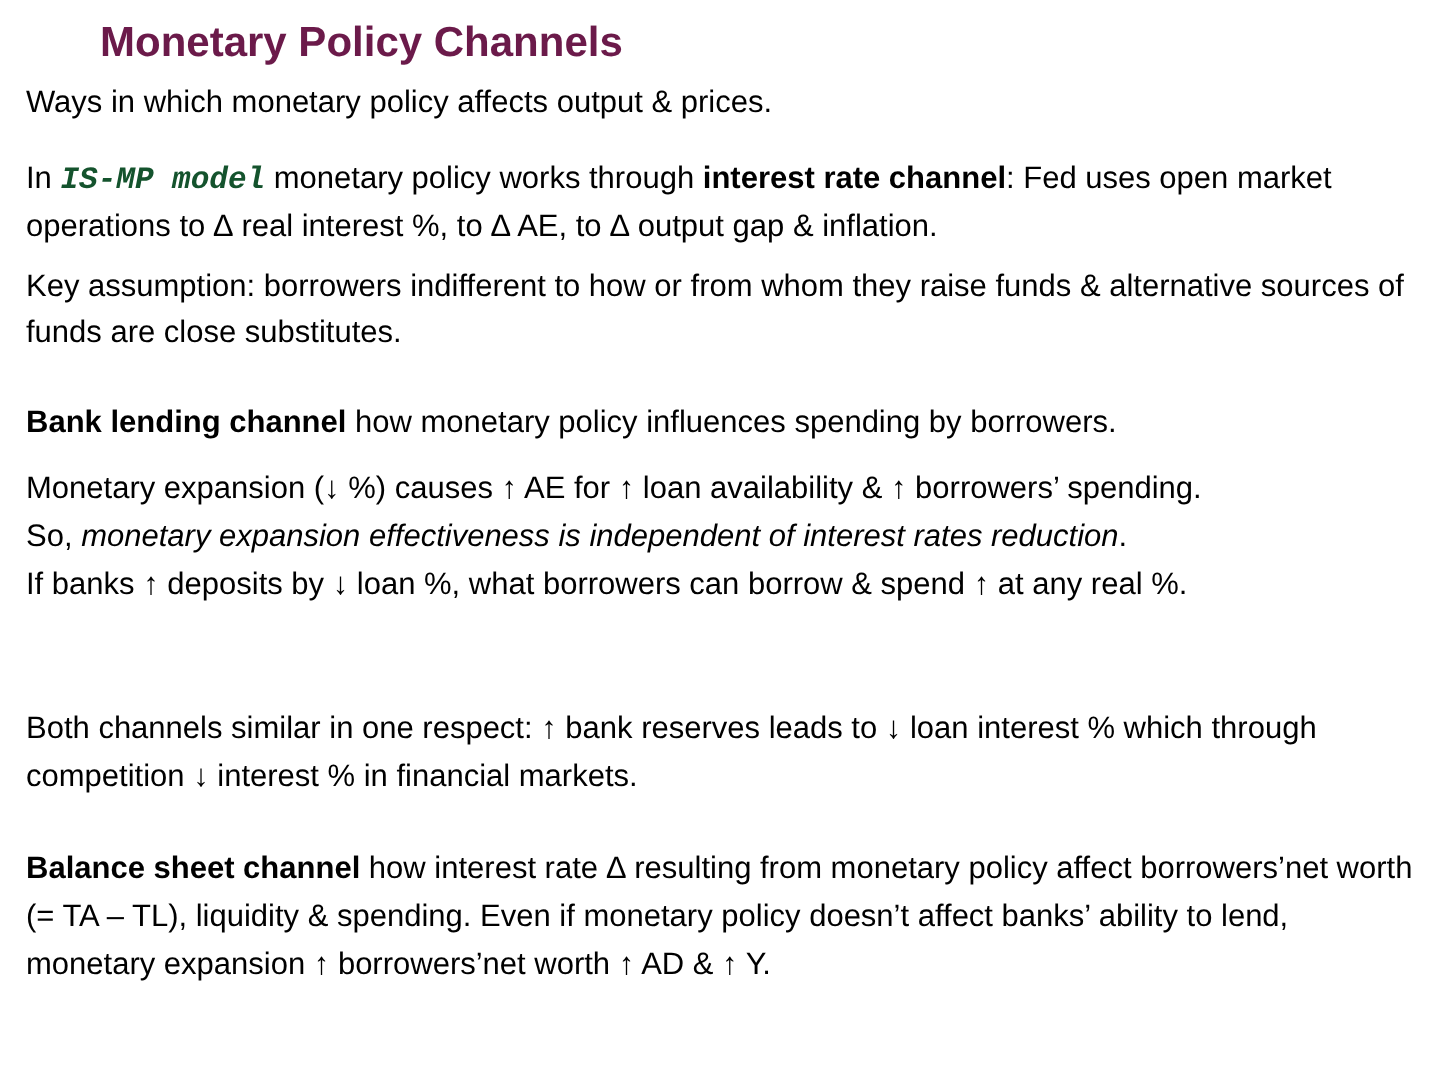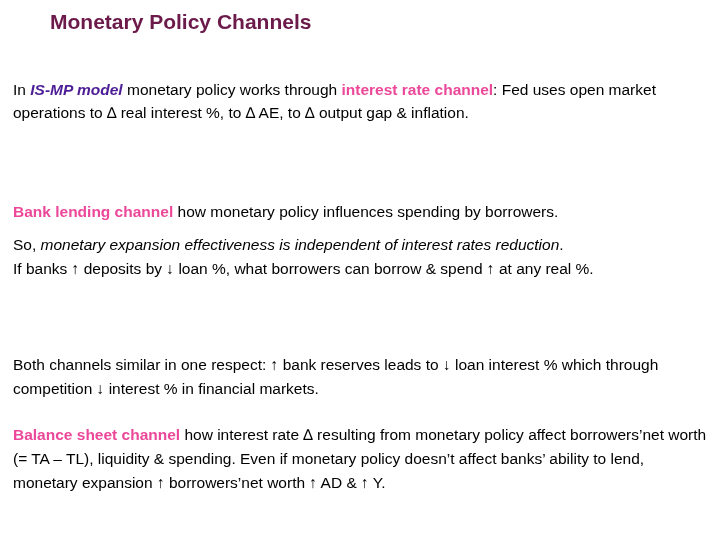--- a/index.html
+++ b/index.html
@@ -30,49 +30,56 @@
       white-space: nowrap;
     }
     .para {
       position: absolute;
       left: 13px;
       width: 700px;
       font-size: 15.5px;
       line-height: 23px;
       letter-spacing: 0px;
     }
-    .hl { color: #ec4899; font-weight: bold; }
-    .hl-it { color: #4c1d95; font-weight: bold; font-style: italic; }
+    .hl { color: #000000; font-weight: bold; }
+    .hl-it { color: #14532d; font-weight: bold; font-style: italic; font-family: Liberation Mono, monospace; }
     .it { font-style: italic; }
     #p1 { top: 40px; }
     #p2 { top: 78px; }
     #p3 { top: 132px; }
     #p4 { top: 200px; }
     #p5 { top: 233px; line-height: 24px; }
     #p6 { top: 316px; }
     #p7 { top: 353px; line-height: 24px; }
     #p8 { top: 423px; line-height: 24px; }
   </style>
 </head>
 <body>
 
 <div class="slide">
   <div class="title">Monetary Policy Channels</div>
 
+  <div class="para" id="p1">
+    <span>Ways in which monetary policy affects output &amp; prices.</span>
+  </div>
 
   <div class="para" id="p2">
     <span>In </span><span class="hl-it">IS-MP model</span><span> monetary policy works through </span><span class="hl">interest rate channel</span><span>: Fed uses open market operations to ∆ real interest %, to ∆ AE, to ∆ output gap &amp; inflation.</span>
   </div>
 
+  <div class="para" id="p3">
+    <span>Key assumption: borrowers indifferent to how or from whom they raise funds &amp; alternative sources of funds are close substitutes.</span>
+  </div>
 
   <div class="para" id="p4">
     <span class="hl">Bank lending channel</span><span> how monetary policy influences spending by borrowers.</span>
   </div>
 
   <div class="para" id="p5">
+    <div>Monetary expansion (↓ %) causes ↑ AE for ↑ loan availability &amp; ↑ borrowers’ spending.</div>
     <div><span>So, </span><span class="it">monetary expansion effectiveness is independent of interest rates reduction</span><span>.</span></div>
     <div>If banks ↑ deposits by ↓ loan %, what borrowers can borrow &amp; spend ↑ at any real %.</div>
   </div>
 
 
   <div class="para" id="p8">
     <span class="hl">Balance sheet channel</span><span> how interest rate ∆ resulting from monetary policy affect borrowers’net worth (= TA – TL), liquidity &amp; spending. Even if monetary policy doesn’t affect banks’ ability to lend, monetary expansion ↑ borrowers’net worth ↑ AD &amp; ↑ Y.</span>
   </div>
 
   <div class="para" id="p7">

